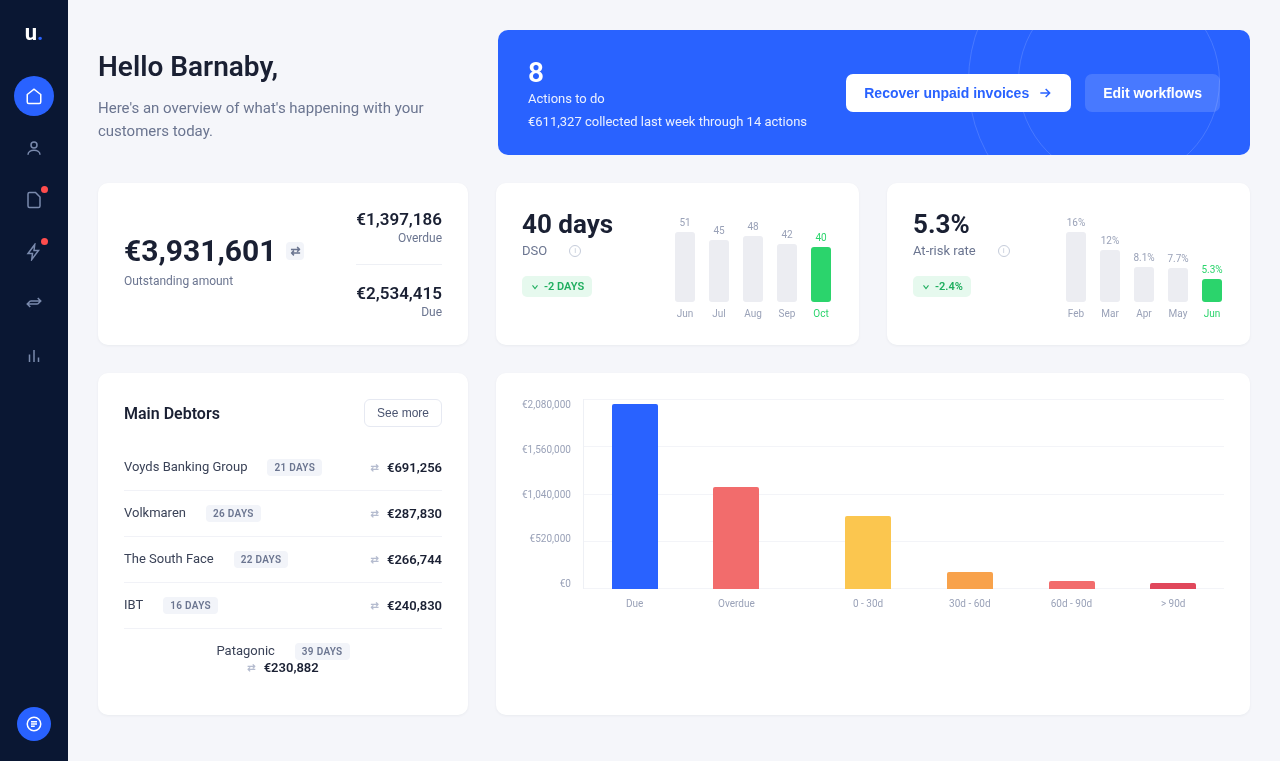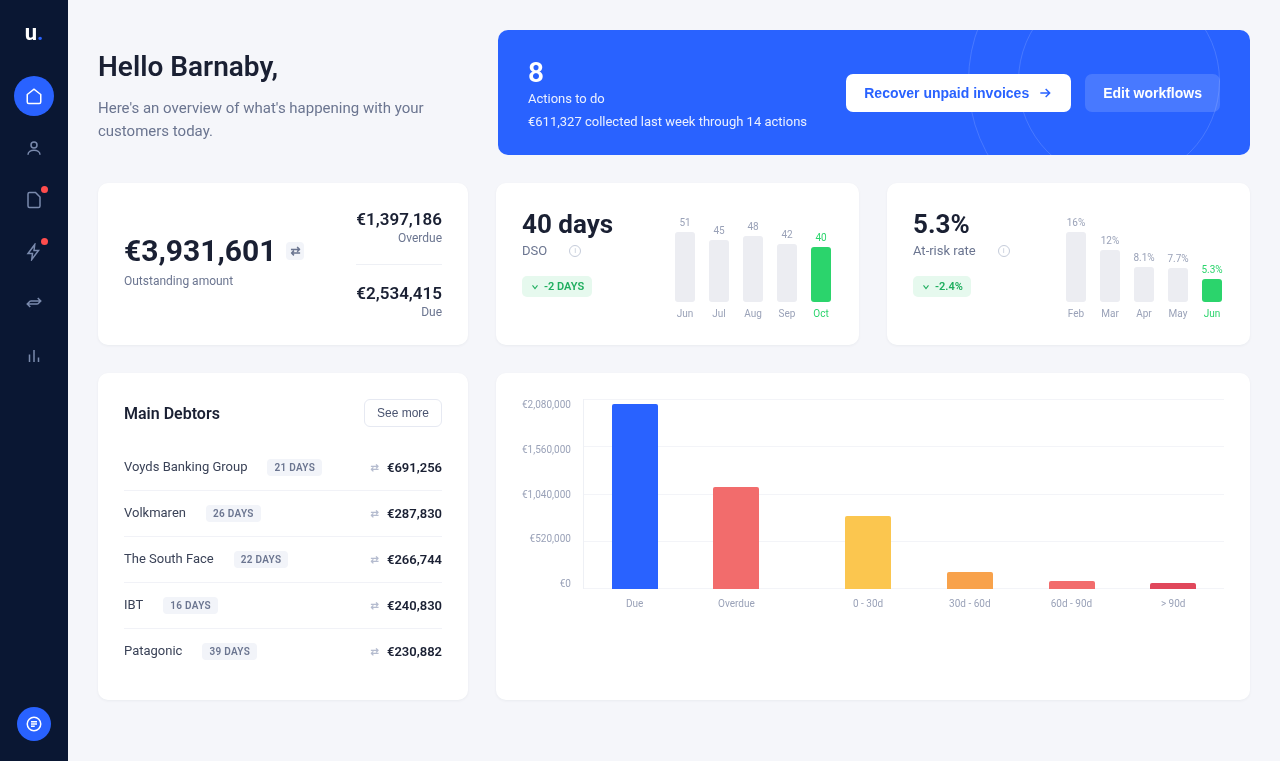--- a/index.html
+++ b/index.html
@@ -62,21 +62,21 @@
 .mini-bar.current .bval { color: #2bd46c; }
 .mini-bar.current .blbl { color: #2bd46c; }
 .mini-bar .blbl { font-size: 10px; color: #9aa2b8; margin-top: 6px; }
 
 .bottom-row { display: flex; gap: 28px; }
 .card-debtors { flex: 0 0 370px; }
 .debtors-header { display: flex; justify-content: space-between; align-items: center; margin-bottom: 18px; }
 .debtors-header h3 { font-size: 16px; font-weight: 600; }
 .see-more-btn { background: #fff; border: 1px solid #e6e9f2; border-radius: 6px; padding: 6px 12px; font-size: 12px; color: #4a5470; cursor: pointer; }
 .debtor-row { display: flex; justify-content: space-between; align-items: center; padding: 14px 0; border-bottom: 1px solid #f1f2f7; }
-.debtor-row:last-child { border-bottom: none; }
+.debtor-row:last-child { border-bottom: none; flex-direction: column; }
 .debtor-left { display: flex; align-items: flex-start; gap: 20px; }
 .debtor-name { font-size: 13px; color: #3a4257; }
 .days-badge { background: #f2f4f9; color: #6b7590; font-size: 10px; font-weight: 600; padding: 3px 7px; border-radius: 4px; letter-spacing: 0.3px; }
 .debtor-right { display: flex; align-items: center; gap: 8px; font-size: 13px; font-weight: 600; color: #1a2033; }
 .mini-swap { font-size: 10px; color: #b5bccf; }
 
 .card-aging { flex: 1; }
 .card-aging h3 { font-size: 16px; font-weight: 600; margin-bottom: 20px; }
 .aging-chart { display: flex; }
 .y-axis { display: flex; flex-direction: column; justify-content: space-between; height: 190px; margin-right: 12px; text-align: right; }

